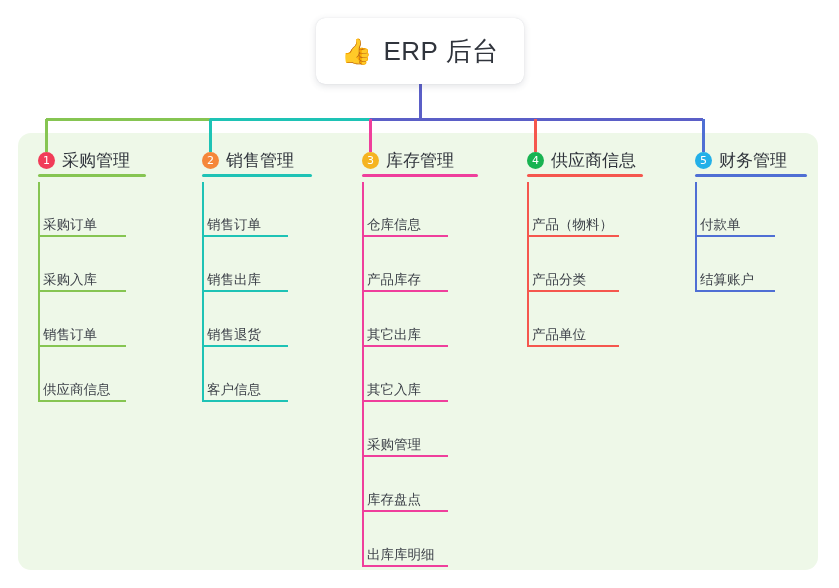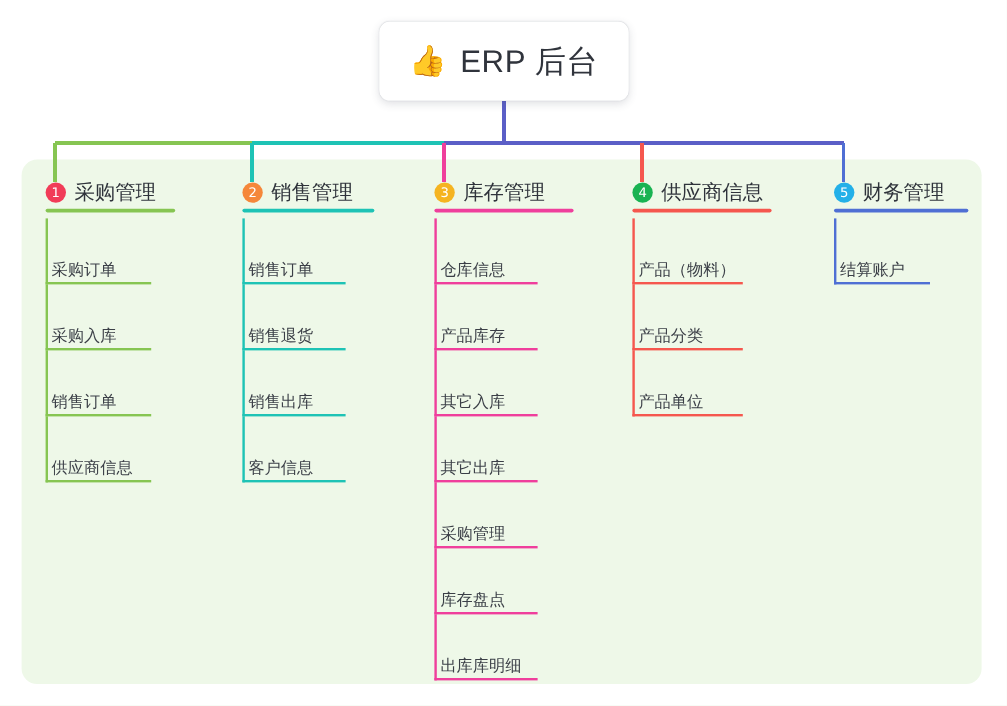--- a/index.html
+++ b/index.html
@@ -125,26 +125,26 @@
         </div>
         <div class="leaves">
           <div class="leaf">
             <div class="leaf-spine" style="background: rgb(30, 195, 181);"></div>
             <div class="leaf-rule" style="width: 86px; background: rgb(30, 195, 181);"></div>
             <div class="leaf-label">销售订单</div>
           </div>
           <div class="leaf">
             <div class="leaf-spine" style="background: rgb(30, 195, 181);"></div>
             <div class="leaf-rule" style="width: 86px; background: rgb(30, 195, 181);"></div>
+            <div class="leaf-label">销售出库</div>
+          </div>
+          <div class="leaf">
+            <div class="leaf-spine" style="background: rgb(30, 195, 181);"></div>
+            <div class="leaf-rule" style="width: 86px; background: rgb(30, 195, 181);"></div>
             <div class="leaf-label">销售退货</div>
-          </div>
-          <div class="leaf">
-            <div class="leaf-spine" style="background: rgb(30, 195, 181);"></div>
-            <div class="leaf-rule" style="width: 86px; background: rgb(30, 195, 181);"></div>
-            <div class="leaf-label">销售出库</div>
           </div>
           <div class="leaf">
             <div class="leaf-spine" style="background: rgb(30, 195, 181);"></div>
             <div class="leaf-rule" style="width: 86px; background: rgb(30, 195, 181);"></div>
             <div class="leaf-label">客户信息</div>
           </div>
         </div>
       </div>
       <div class="branch" style="left: 362px;">
         <div class="branch-head" style="width: 116px;">
@@ -159,26 +159,26 @@
             <div class="leaf-label">仓库信息</div>
           </div>
           <div class="leaf">
             <div class="leaf-spine" style="background: rgb(239, 63, 156);"></div>
             <div class="leaf-rule" style="width: 86px; background: rgb(239, 63, 156);"></div>
             <div class="leaf-label">产品库存</div>
           </div>
           <div class="leaf">
             <div class="leaf-spine" style="background: rgb(239, 63, 156);"></div>
             <div class="leaf-rule" style="width: 86px; background: rgb(239, 63, 156);"></div>
+            <div class="leaf-label">其它出库</div>
+          </div>
+          <div class="leaf">
+            <div class="leaf-spine" style="background: rgb(239, 63, 156);"></div>
+            <div class="leaf-rule" style="width: 86px; background: rgb(239, 63, 156);"></div>
             <div class="leaf-label">其它入库</div>
-          </div>
-          <div class="leaf">
-            <div class="leaf-spine" style="background: rgb(239, 63, 156);"></div>
-            <div class="leaf-rule" style="width: 86px; background: rgb(239, 63, 156);"></div>
-            <div class="leaf-label">其它出库</div>
           </div>
           <div class="leaf">
             <div class="leaf-spine" style="background: rgb(239, 63, 156);"></div>
             <div class="leaf-rule" style="width: 86px; background: rgb(239, 63, 156);"></div>
             <div class="leaf-label">采购管理</div>
           </div>
           <div class="leaf">
             <div class="leaf-spine" style="background: rgb(239, 63, 156);"></div>
             <div class="leaf-rule" style="width: 86px; background: rgb(239, 63, 156);"></div>
             <div class="leaf-label">库存盘点</div>
@@ -217,19 +217,24 @@
       <div class="branch" style="left: 695px;">
         <div class="branch-head" style="width: 112px;">
           <span class="badge" style="background: rgb(35, 176, 232);">5</span>
           <span class="branch-name">财务管理</span>
           <div class="head-rule" style="width: 112px; background: rgb(79, 111, 212);"></div>
         </div>
         <div class="leaves">
           <div class="leaf">
             <div class="leaf-spine" style="background: rgb(79, 111, 212);"></div>
             <div class="leaf-rule" style="width: 80px; background: rgb(79, 111, 212);"></div>
+            <div class="leaf-label">付款单</div>
+          </div>
+          <div class="leaf">
+            <div class="leaf-spine" style="background: rgb(79, 111, 212);"></div>
+            <div class="leaf-rule" style="width: 80px; background: rgb(79, 111, 212);"></div>
             <div class="leaf-label">结算账户</div>
           </div>
         </div>
       </div>
     </div>
 
 </div>
 
 </body></html>

